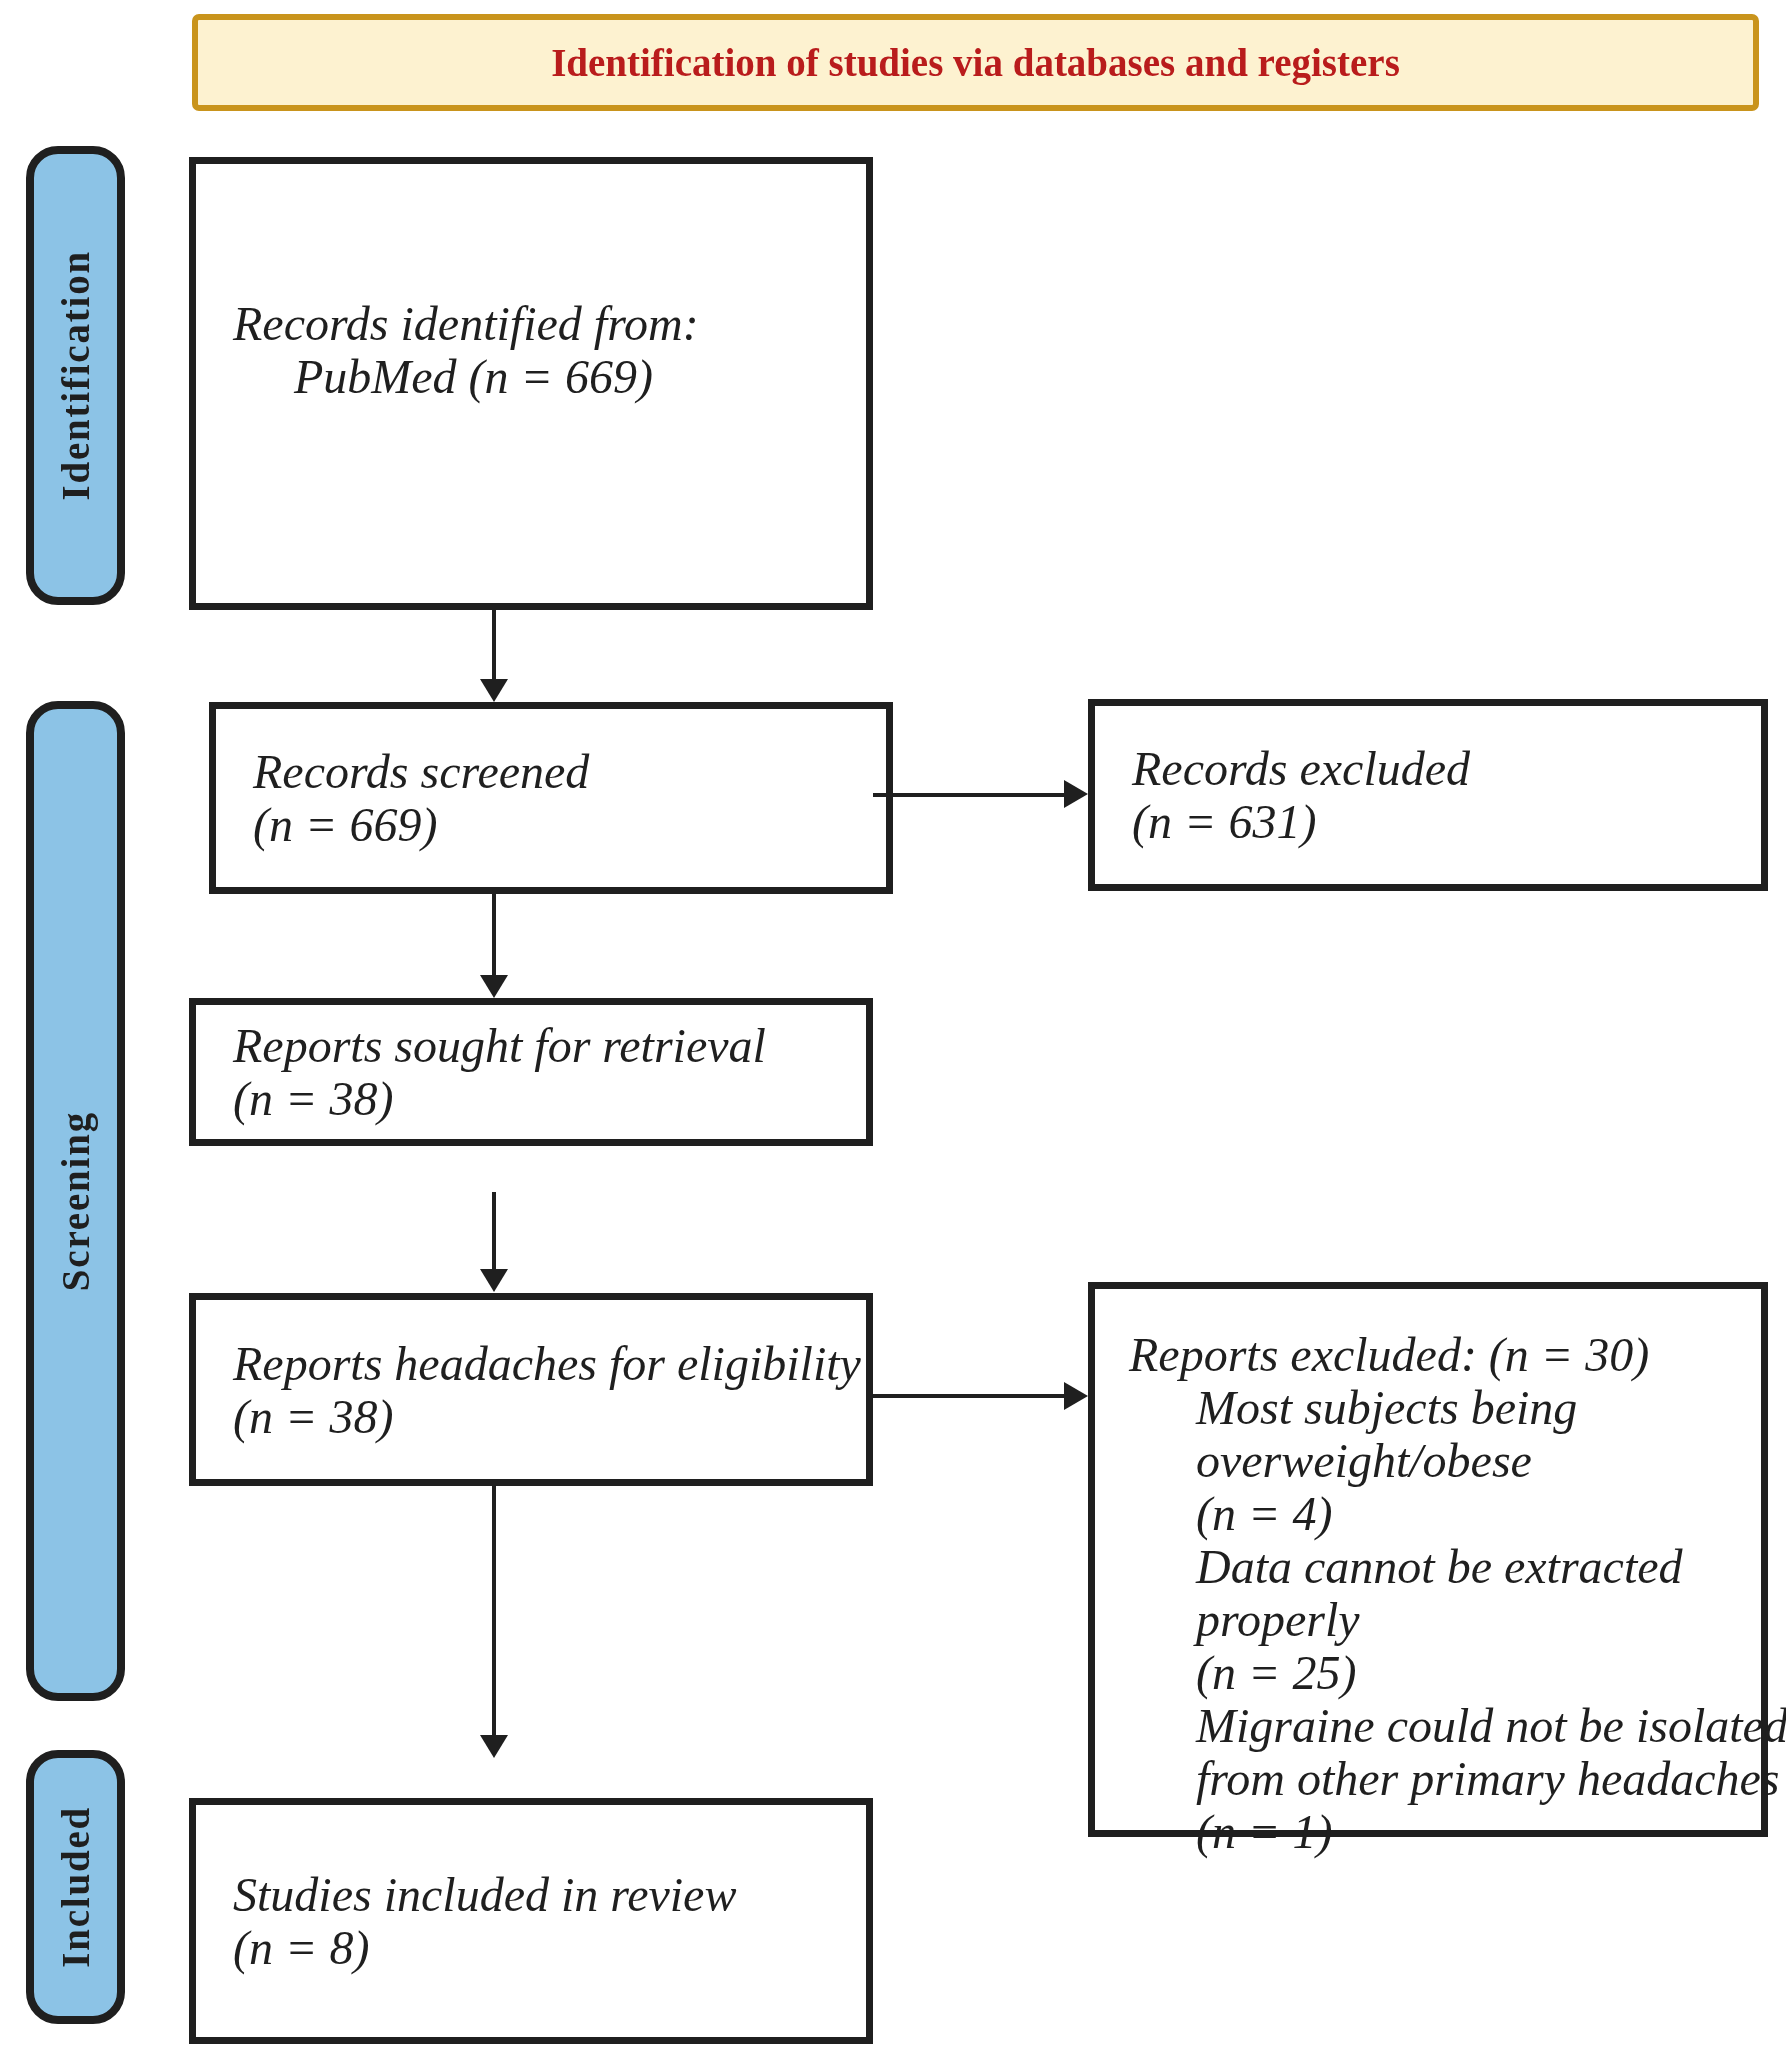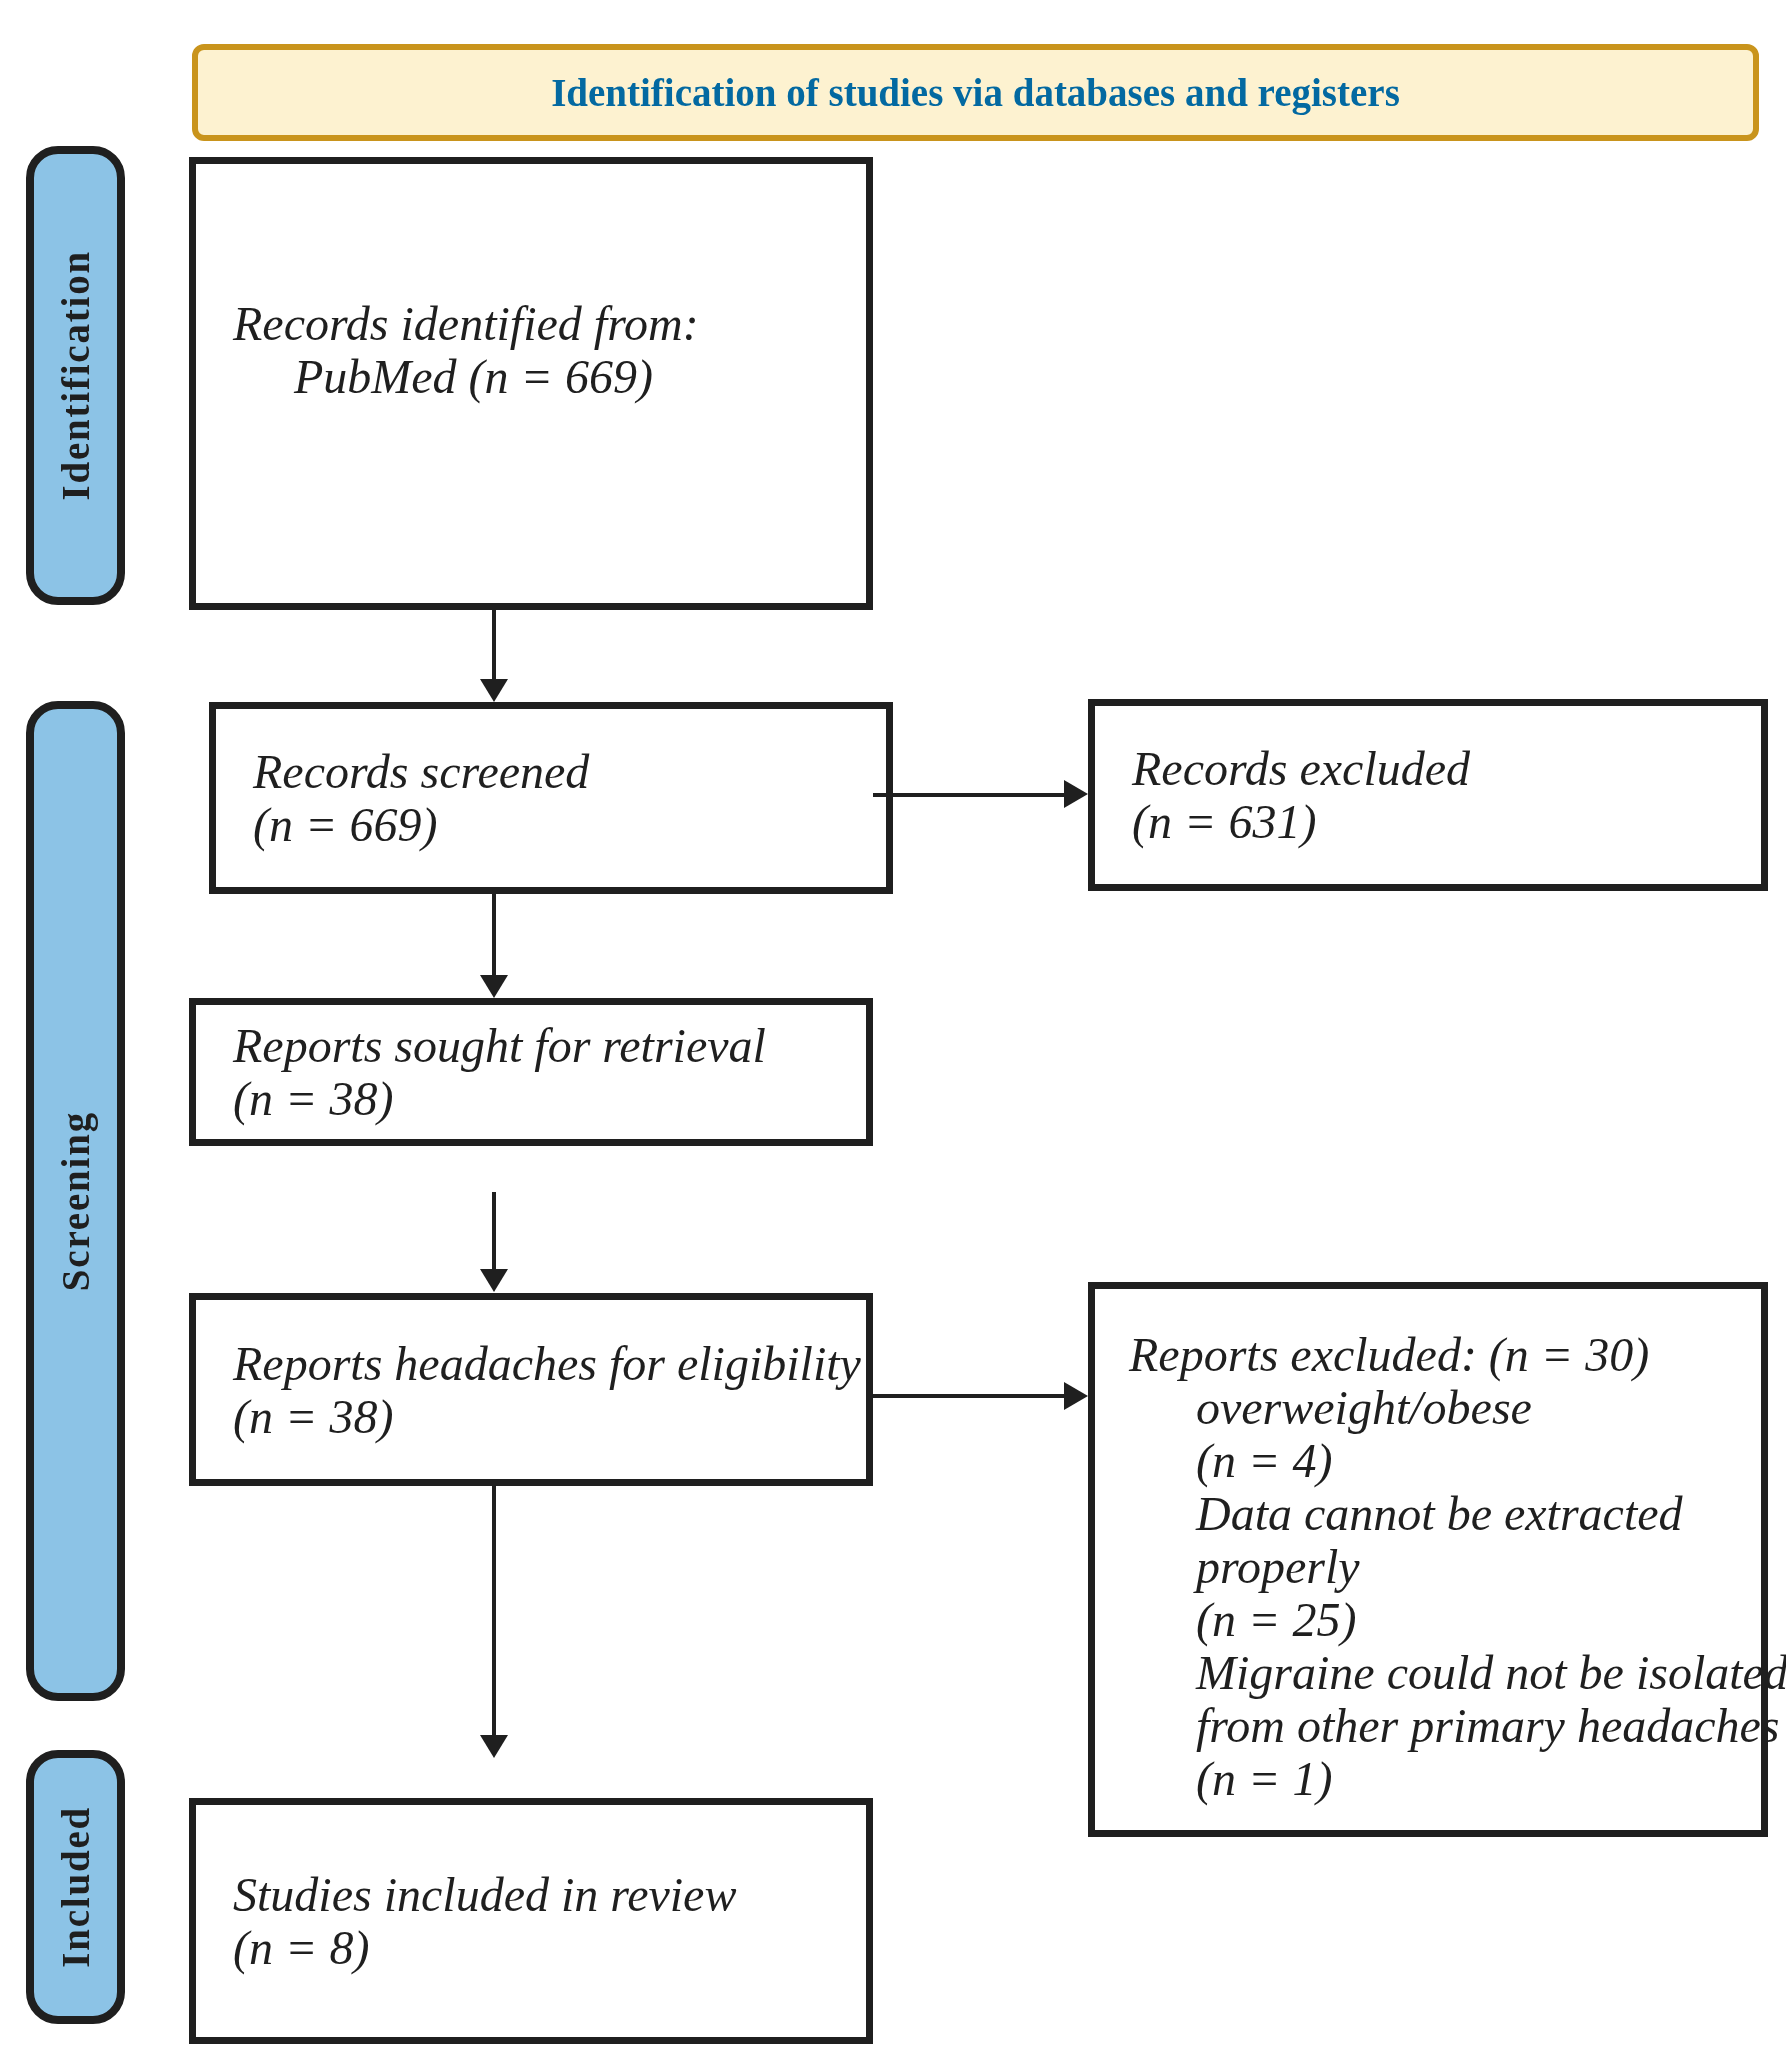--- a/index.html
+++ b/index.html
@@ -9,30 +9,30 @@
     height:2046px;
     background:#ffffff;
     font-family:"Liberation Serif","DejaVu Serif",serif;
     color:#1f1f1f;
     overflow:hidden;
   }
 
   
   .banner{
     position:absolute;
-    left:192px; top:44px;
+    left:192px; top:14px;
     width:1567px; height:97px;
     box-sizing:border-box;
     background:#fdf2d0;
     border:6.1px solid #c9941c;
-    border-radius:12px;
+    border-radius:7px;
     display:flex; align-items:center; justify-content:center;
     font-weight:bold;
     font-size:39px;
-    color:#0369a1;
+    color:#b91c1c;
   }
 
   
   .stage{
     position:absolute;
     left:25.6px;
     width:99px;
     box-sizing:border-box;
     background:#8cc3e6;
     border:8.5px solid #1f1f1f;
@@ -140,20 +140,21 @@
     <div class="line">(n = 8)</div>
   </div>
 
   <div class="box box-rexcluded">
     <div class="line">Records excluded</div>
     <div class="line">(n = 631)</div>
   </div>
 
   <div class="box box-pexcluded">
     <div class="line">Reports excluded: (n = 30)</div>
+    <div class="line reason">Most subjects being</div>
     <div class="line reason">overweight/obese</div>
     <div class="line reason">(n = 4)</div>
     <div class="line reason">Data cannot be extracted</div>
     <div class="line reason">properly</div>
     <div class="line reason">(n = 25)</div>
     <div class="line reason">Migraine could not be isolated</div>
     <div class="line reason">from other primary headaches</div>
     <div class="line reason">(n = 1)</div>
   </div>
 

